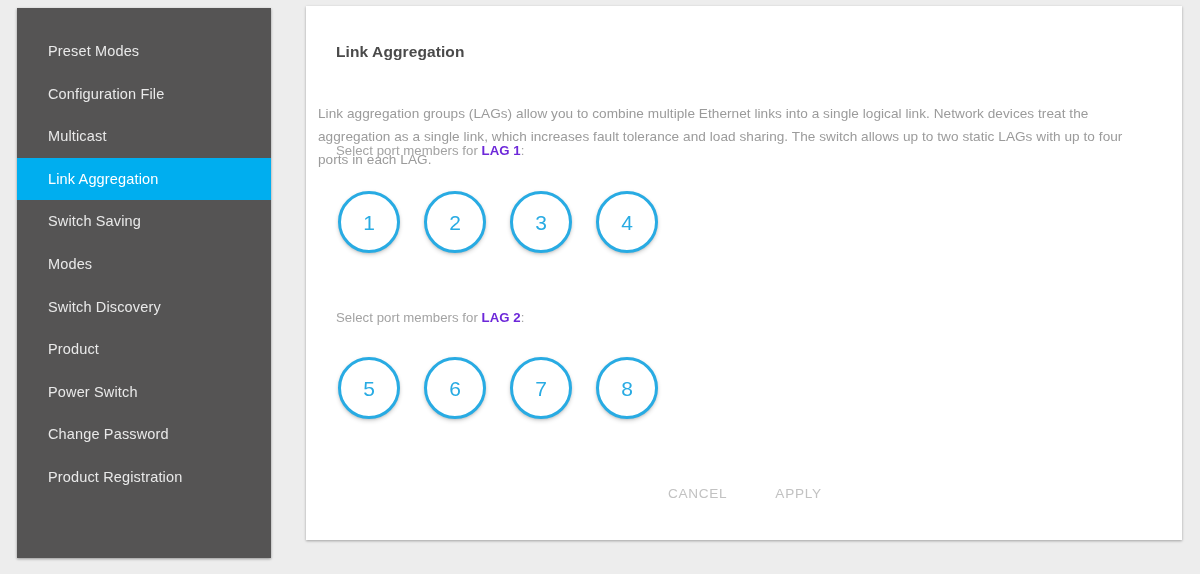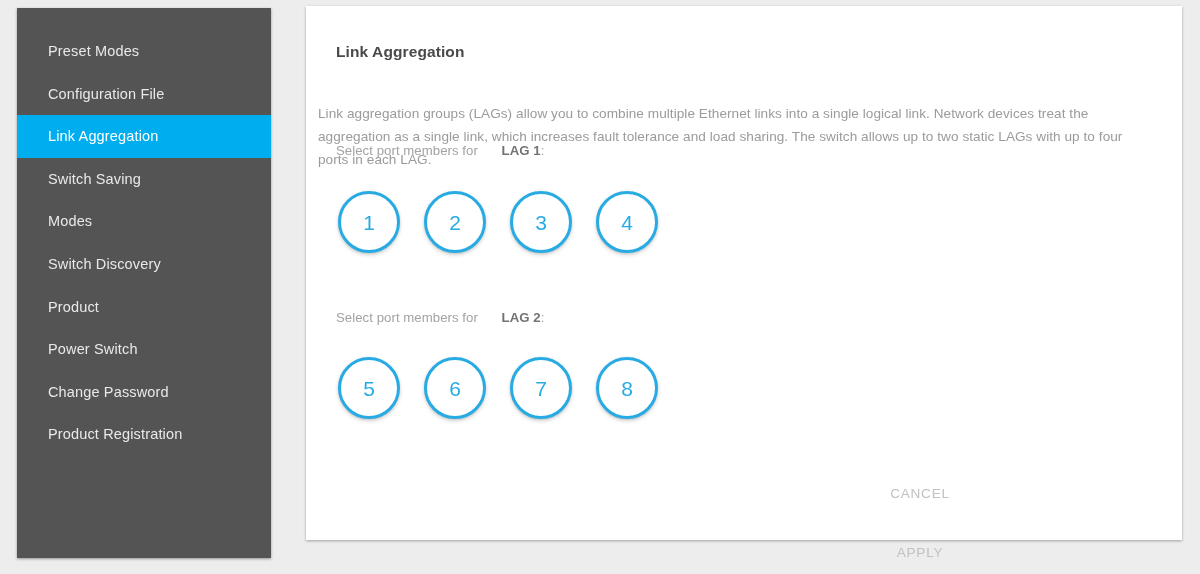--- a/index.html
+++ b/index.html
@@ -82,21 +82,21 @@
     letter-spacing: 0.05px;
   }
 
   .lag-label {
     position: absolute;
     left: 30px;
     font-size: 13.2px;
     color: #a3a3a3;
     letter-spacing: 0.05px;
   }
-  .lag-label b { color: #737373; font-weight: bold; margin-left: 20px; }
+  .lag-label b { color: #6d28d9; font-weight: bold; }
   #lag1-label { top: 137px; }
   #lag2-label { top: 304px; }
 
   .port-row {
     position: absolute;
     left: 32px;
     display: flex;
     gap: 24px;
   }
   #lag1-ports { top: 185px; }
@@ -121,21 +121,20 @@
 
   #card-actions {
     position: absolute;
     left: 0;
     top: 472px;
     width: 876px;
     display: flex;
     justify-content: flex-start;
     padding-left: 352px;
     gap: 28px;
-    flex-direction: column;
   }
   .action-btn {
     background: transparent;
     border: none;
     padding: 8px 10px;
     font-family: "Liberation Sans", sans-serif;
     font-size: 13.6px;
     letter-spacing: 0.7px;
     color: #c2c2c2;
     cursor: default;
@@ -147,20 +146,23 @@
 
 <div id="app">
 
   <nav id="sidebar">
     <div class="nav-item">
       <span>Preset Modes</span>
     </div>
     <div class="nav-item">
       <span>Configuration File</span>
     </div>
+    <div class="nav-item">
+      <span>Multicast</span>
+    </div>
     <div class="nav-item active">
       <span>Link Aggregation</span>
     </div>
     <div class="nav-item">
       <span>Switch Saving</span>
     </div>
     <div class="nav-item">
       <span>Modes</span>
     </div>
     <div class="nav-item">

